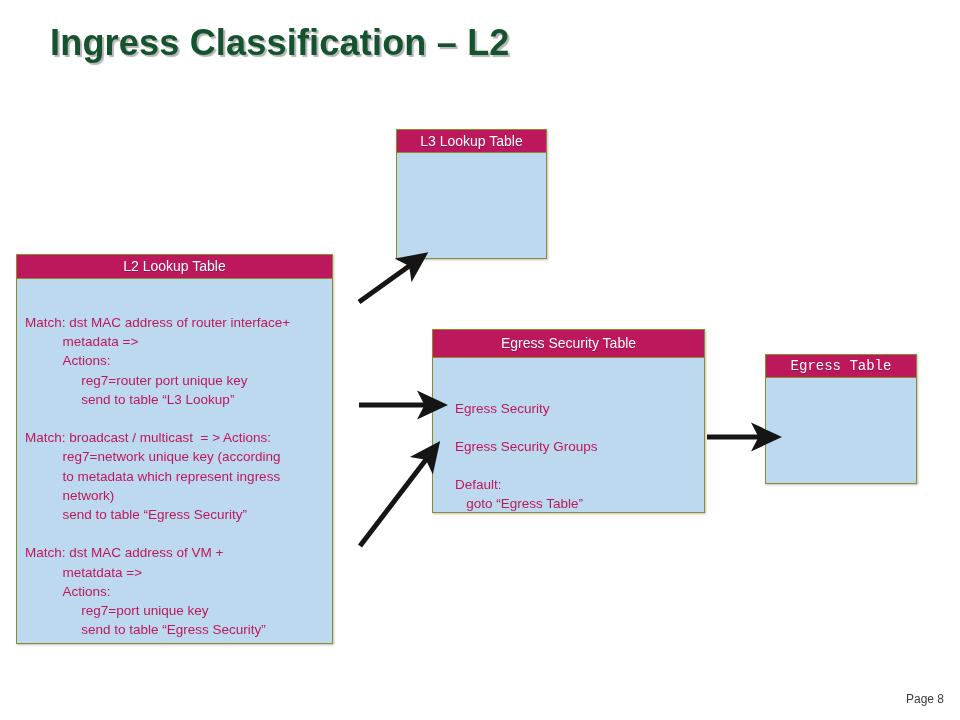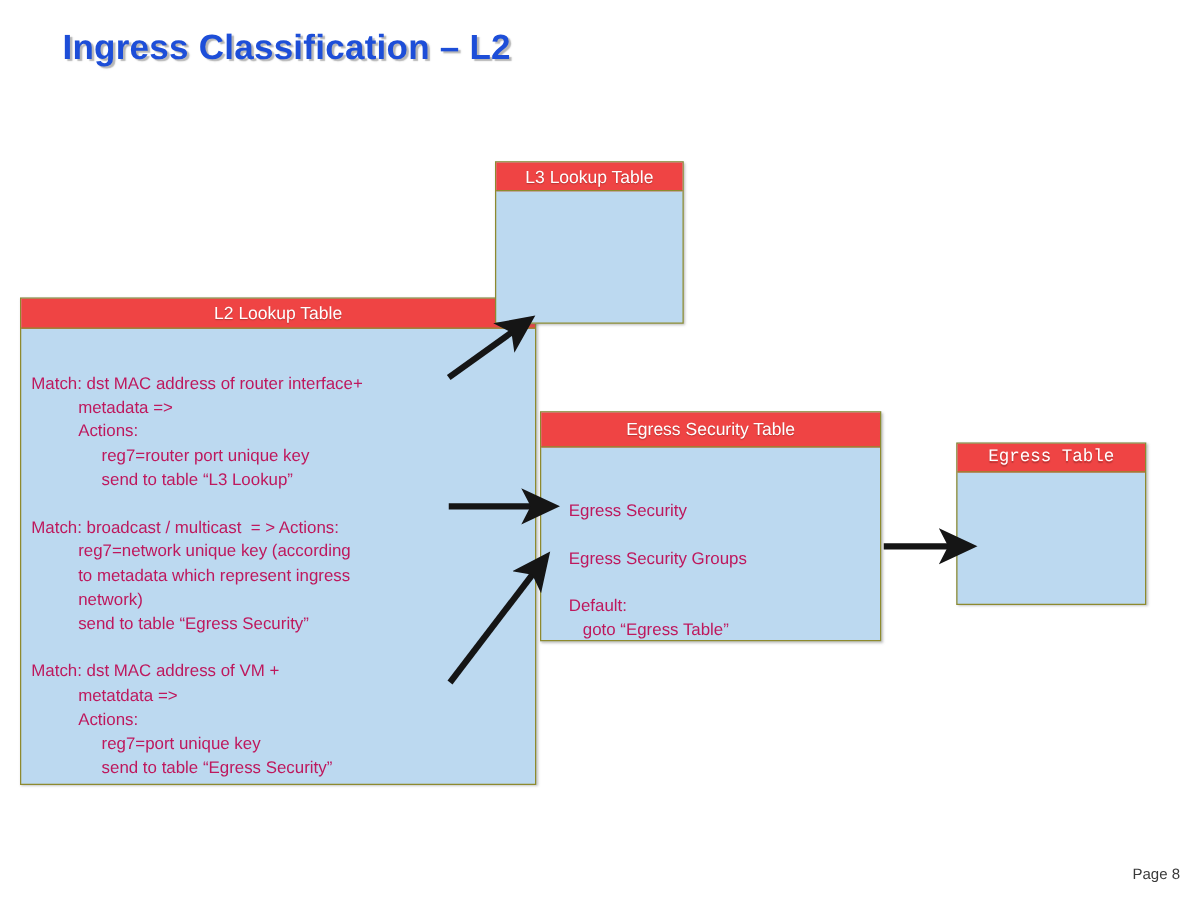--- a/index.html
+++ b/index.html
@@ -14,39 +14,39 @@
     overflow: hidden;
     font-family: "Liberation Sans", sans-serif;
     -webkit-font-smoothing: antialiased;
   }
 
   
   .slide-title {
     position: absolute;
     left: 50px;
     top: 22px;
-    font-size: 28px;
+    font-size: 36px;
     font-weight: bold;
-    color: #1d4ed8;
+    color: #14532d;
     letter-spacing: 0.2px;
     text-shadow: 2px 2px 1px rgba(120,120,120,0.55);
     white-space: nowrap;
   }
 
   
   .tbox {
     position: absolute;
     box-sizing: border-box;
     border: 1px solid #8E8A2E;
     background: #BCD9F0;
     box-shadow: 1px 1px 2px rgba(110,110,110,0.45);
   }
   .tbox-header {
     box-sizing: border-box;
-    background: #ef4444;
+    background: #be185d;
     border-bottom: 1px solid #8E8A2E;
     color: #FFFFFF;
     text-align: center;
     font-size: 14px;
     line-height: 22px;
     height: 23px;
     white-space: nowrap;
     overflow: hidden;
     text-shadow: 0 1px 1px rgba(0,0,0,0.25);
   }
@@ -56,22 +56,22 @@
     font-size: 13.5px;
     line-height: 19px;
     padding: 8px 10px 6px 10px;
     white-space: pre-wrap;
     margin-top: 23px;
   }
 
   
   #box-l2 {
     left: 16px;
-    top: 238px;
-    width: 413px;
+    top: 254px;
+    width: 317px;
     height: 390px;
   }
   #box-l2 .tbox-header { height: 24px; line-height: 23px; }
   #box-l2 .tbox-body {
     padding: 11px 8px 6px 8px;
     font-size: 13.5px;
     line-height: 19.2px;
   }
 
   #box-l3 {

